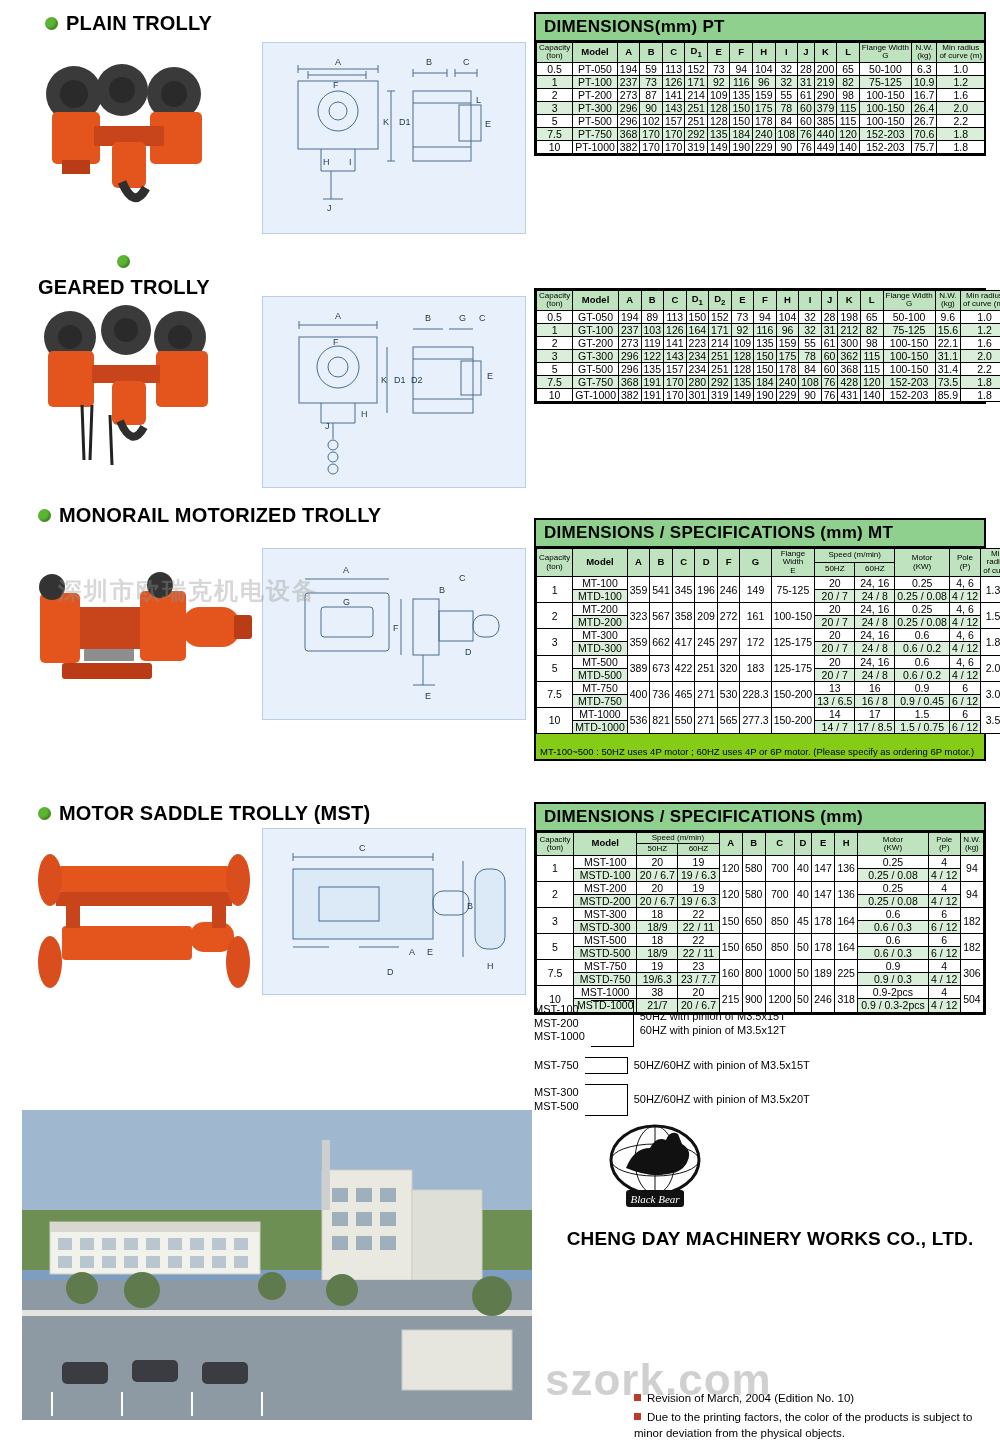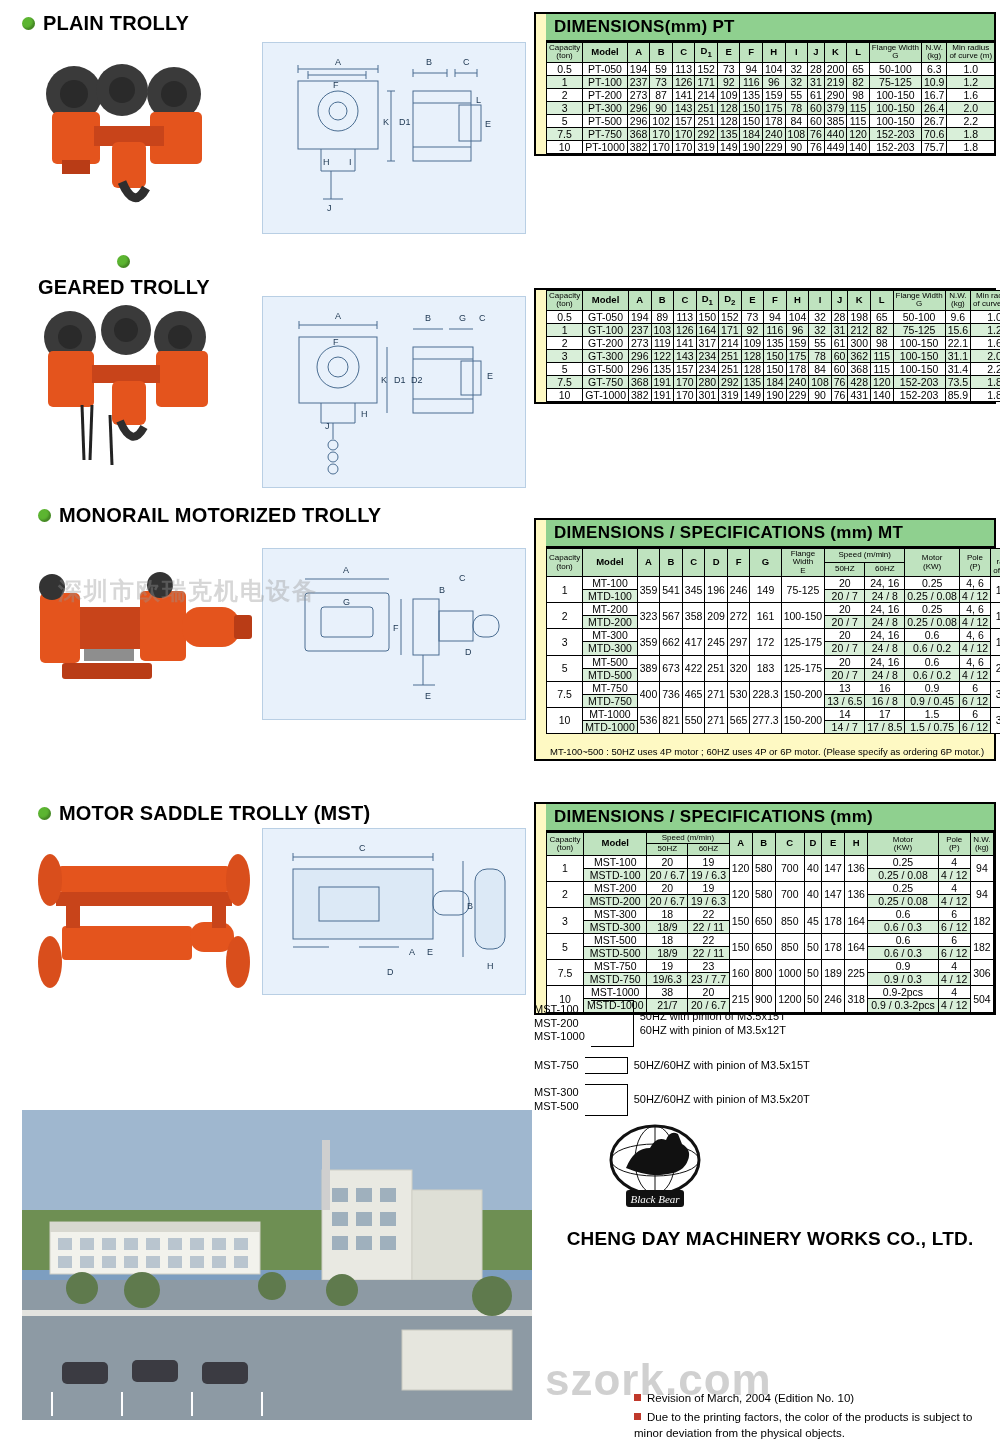--- a/index.html
+++ b/index.html
@@ -13,35 +13,35 @@
   .sect-title{
     display:flex;align-items:center;gap:8px;
     font-size:20px;font-weight:bold;letter-spacing:0.2px;
   }
   .bullet{
     width:13px;height:13px;border-radius:50%;
     background:#5cb531;display:inline-block;flex:none;
     box-shadow:inset -2px -2px 2px rgba(0,0,0,.25);
   }
   
-  #plain-title{position:absolute;left:22px;top:12px;text-align:right;}
+  #plain-title{position:absolute;left:45px;top:12px;text-align:right;}
   #geared-title{position:absolute;left:38px;top:255px;flex-direction:column;}
   #mono-title{position:absolute;left:38px;top:504px;}
   #mst-title{position:absolute;left:38px;top:802px;}
 
   .photo{position:absolute;border:0;}
 
   .drawbox{
     position:absolute;background:#e8f1fb;
     border:1px solid #b9cfe4;
   }
   .drawbox svg{display:block;}
 
   
-  .tbl-wrap{position:absolute;border:2px solid #000;background:#fef9c3;padding-left:10px;}
+  .tbl-wrap{position:absolute;border:2px solid #000;background:#84cc16;}
   .tbl-head{
     background:#8fd08f;border-bottom:2px solid #000;
     font-size:17px;font-weight:bold;padding:3px 8px;
     letter-spacing:.3px;
   }
   table.dt{border-collapse:collapse;width:100%;font-size:10.5px;}
   table.dt th,table.dt td{
     border:1px solid #000;text-align:center;
     padding:0 2px;line-height:1.15;white-space:nowrap;
   }
@@ -494,21 +494,21 @@
           <td>75-125</td>
           <td>15.6</td>
           <td>1.2</td>
         </tr>
         <tr>
           <td>2</td>
           <td class="model">GT-200</td>
           <td>273</td>
           <td>119</td>
           <td>141</td>
-          <td>317</td>
+          <td>223</td>
           <td>214</td>
           <td>109</td>
           <td>135</td>
           <td>159</td>
           <td>55</td>
           <td>61</td>
           <td>300</td>
           <td>98</td>
           <td>100-150</td>
           <td>22.1</td>

